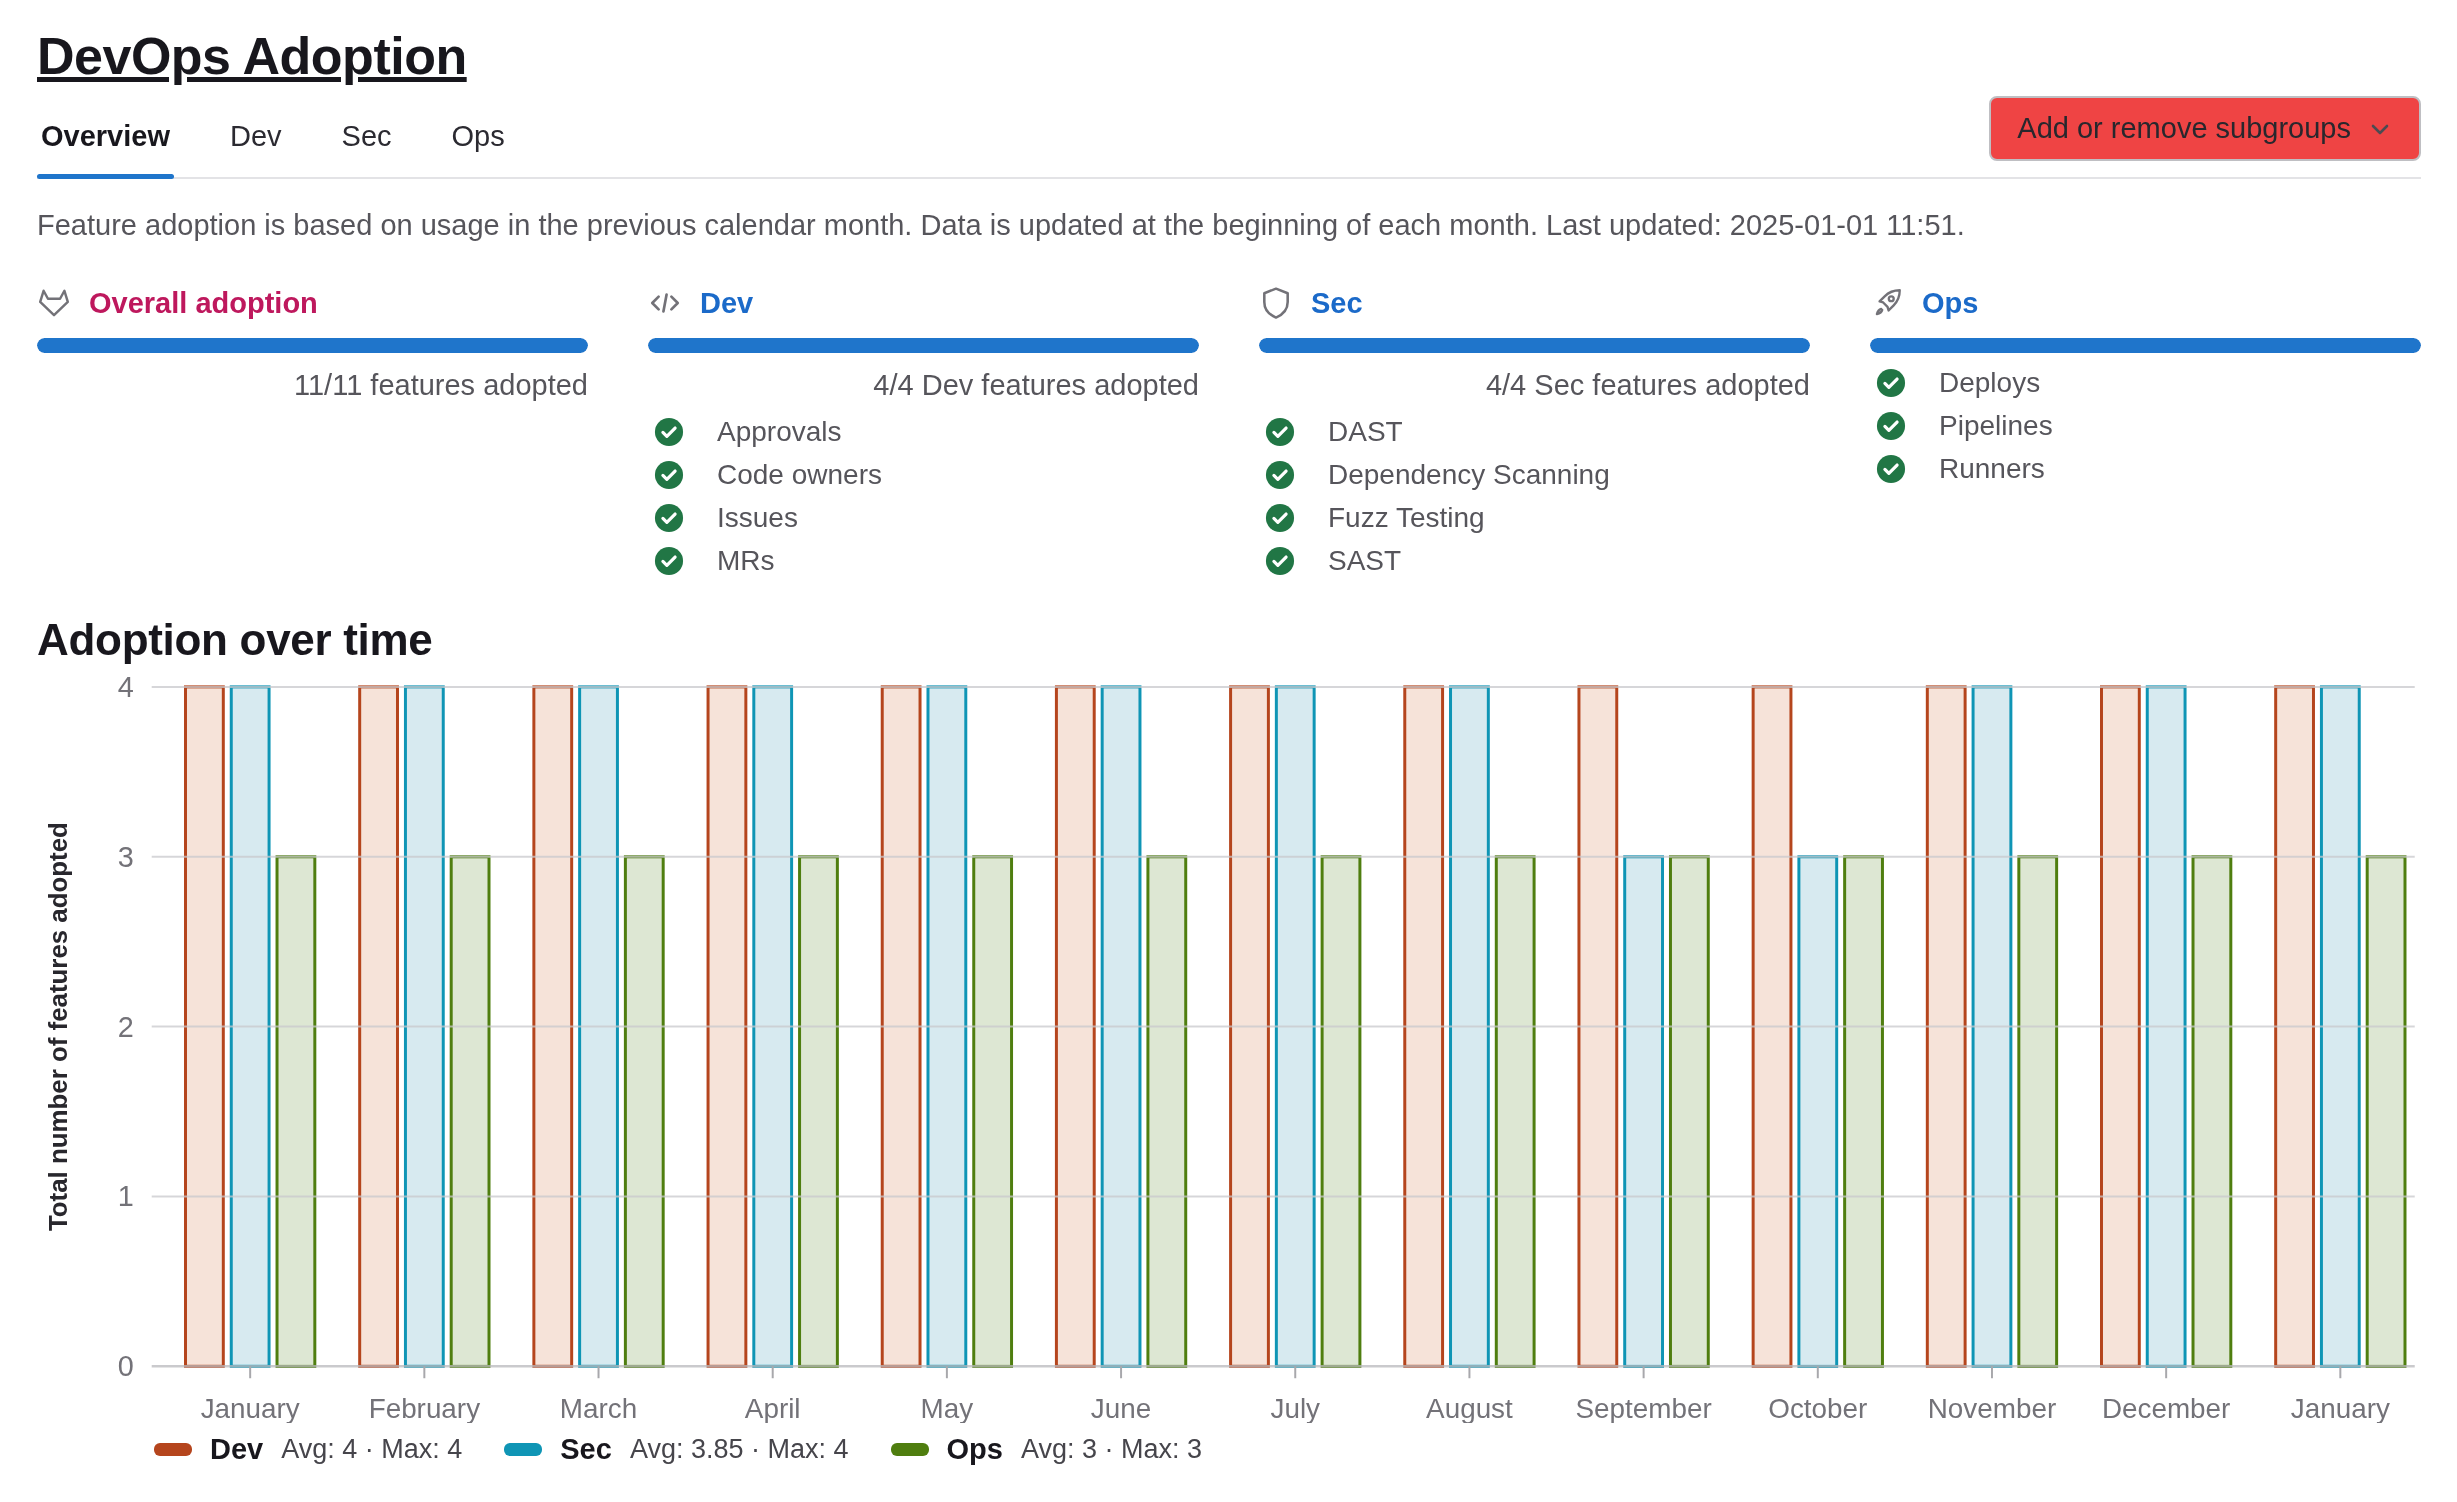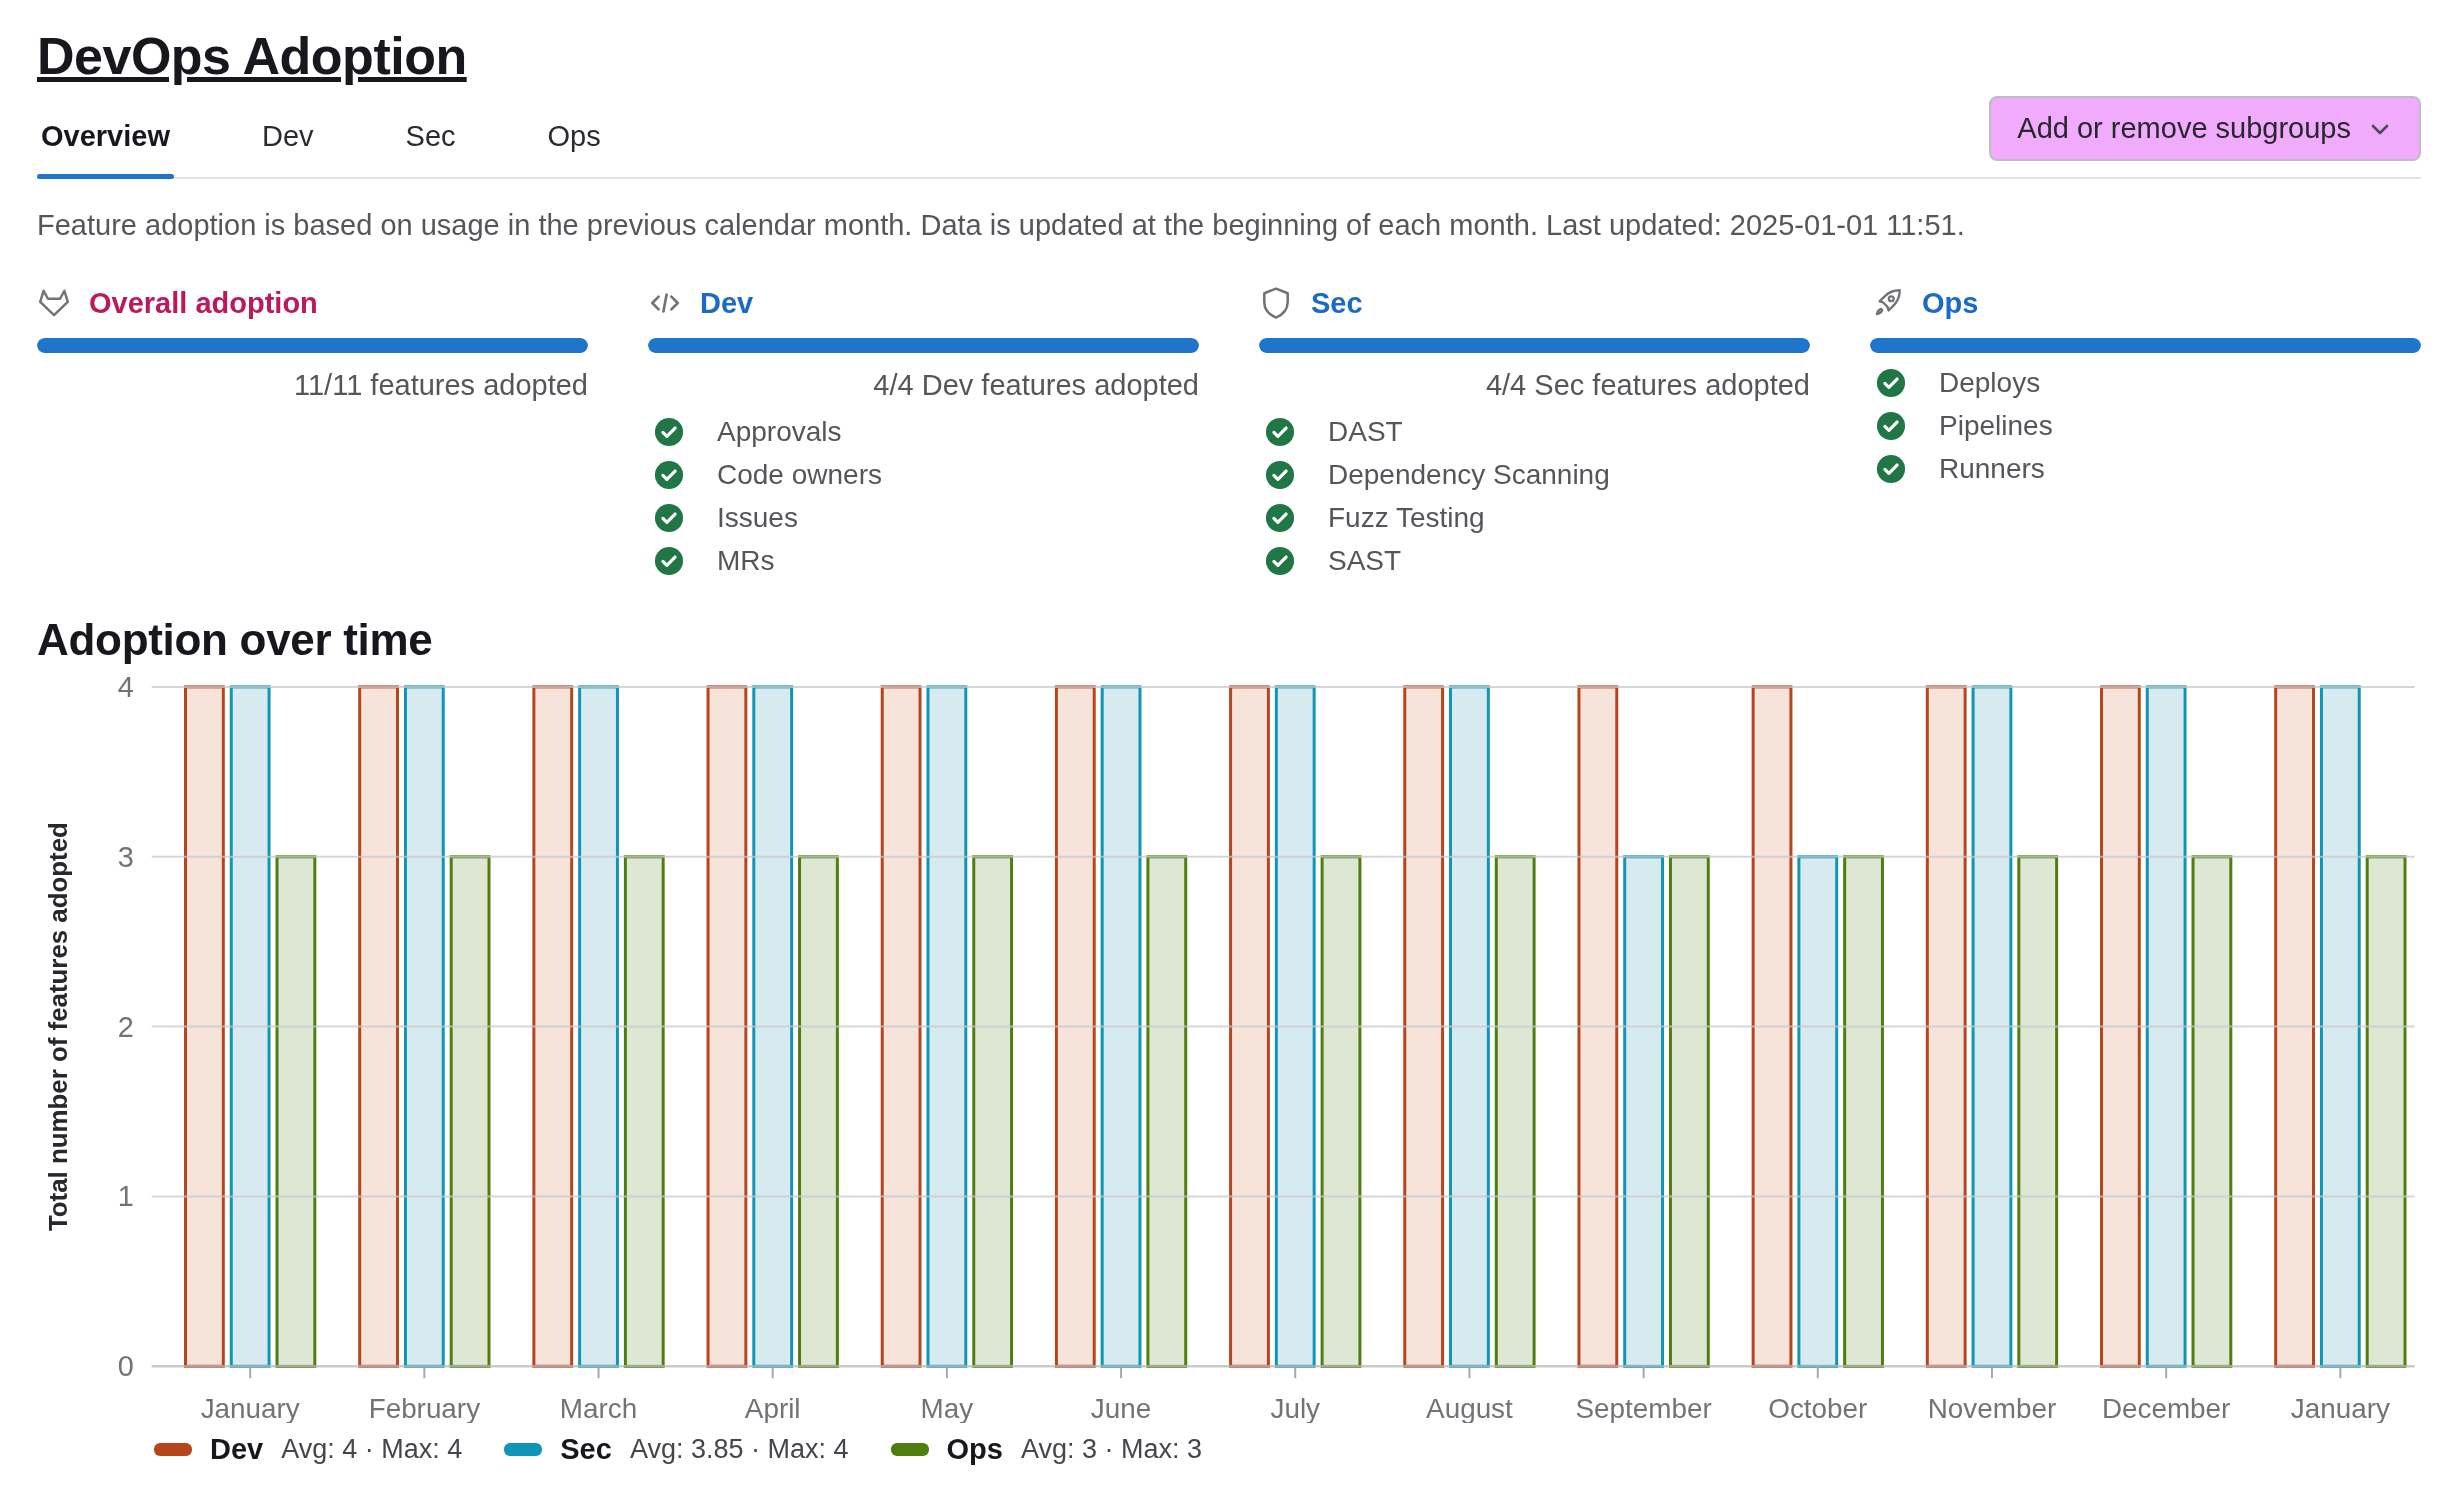--- a/index.html
+++ b/index.html
@@ -7,26 +7,26 @@
   body {
     width:2458px; height:1502px; overflow:hidden;
     font-family:"Liberation Sans", sans-serif;
     color:#28272d;
   }
   .page { padding:10px 37px 0 37px; }
 
   h1.page-title { font-size:52px; font-weight:700; color:#18171d; margin:16px 0 0 0; letter-spacing:-0.5px;text-decoration:underline; }
 
   .tabbar-row { display:flex; justify-content:space-between; align-items:flex-end; border-bottom:2px solid #e3e3e6; margin-top:8px; }
-  .tabs { display:flex; gap:84px; }
+  .tabs { display:flex; gap:52px; }
   .tab { font-size:29px; color:#2b2a31; padding:26px 4px 24px 4px; position:relative; text-decoration:none; cursor:pointer; }
   .tab.active { font-weight:700; color:#18171d; }
   .tab.active::after { content:""; position:absolute; left:0; right:0; bottom:-2px; height:5px; border-radius:4px; background:#1f75cb; }
 
-  .subgroups-btn { display:flex; align-items:center; gap:16px; background:#f0abfc; border:2px solid #bfbfc3; border-radius:8px; padding:14px 26px; font-size:29px; color:#28272d; margin-bottom:16px; cursor:pointer; font-family:inherit; }
+  .subgroups-btn { display:flex; align-items:center; gap:16px; background:#ef4444; border:2px solid #bfbfc3; border-radius:8px; padding:14px 26px; font-size:29px; color:#28272d; margin-bottom:16px; cursor:pointer; font-family:inherit; }
   .subgroups-btn svg { width:26px; height:26px; stroke:#4c4b51; fill:none; stroke-width:2.6; stroke-linecap:round; stroke-linejoin:round; }
 
   .note { font-size:29px; color:#56555b; margin:30px 0 0 0; }
 
   .cards { display:grid; grid-template-columns:repeat(4,1fr); column-gap:60px; margin-top:44px; }
   .card-header { display:flex; align-items:center; gap:18px; }
   .card-icon svg { width:34px; height:34px; display:block; }
   .card-title { font-size:29px; font-weight:700; color:#be185d; text-decoration:none; }
   .card-title.link { color:#1b6ac9; cursor:pointer; }
   .progress { margin-top:18px; height:15px; border-radius:8px; background:#ececef; overflow:hidden; }

